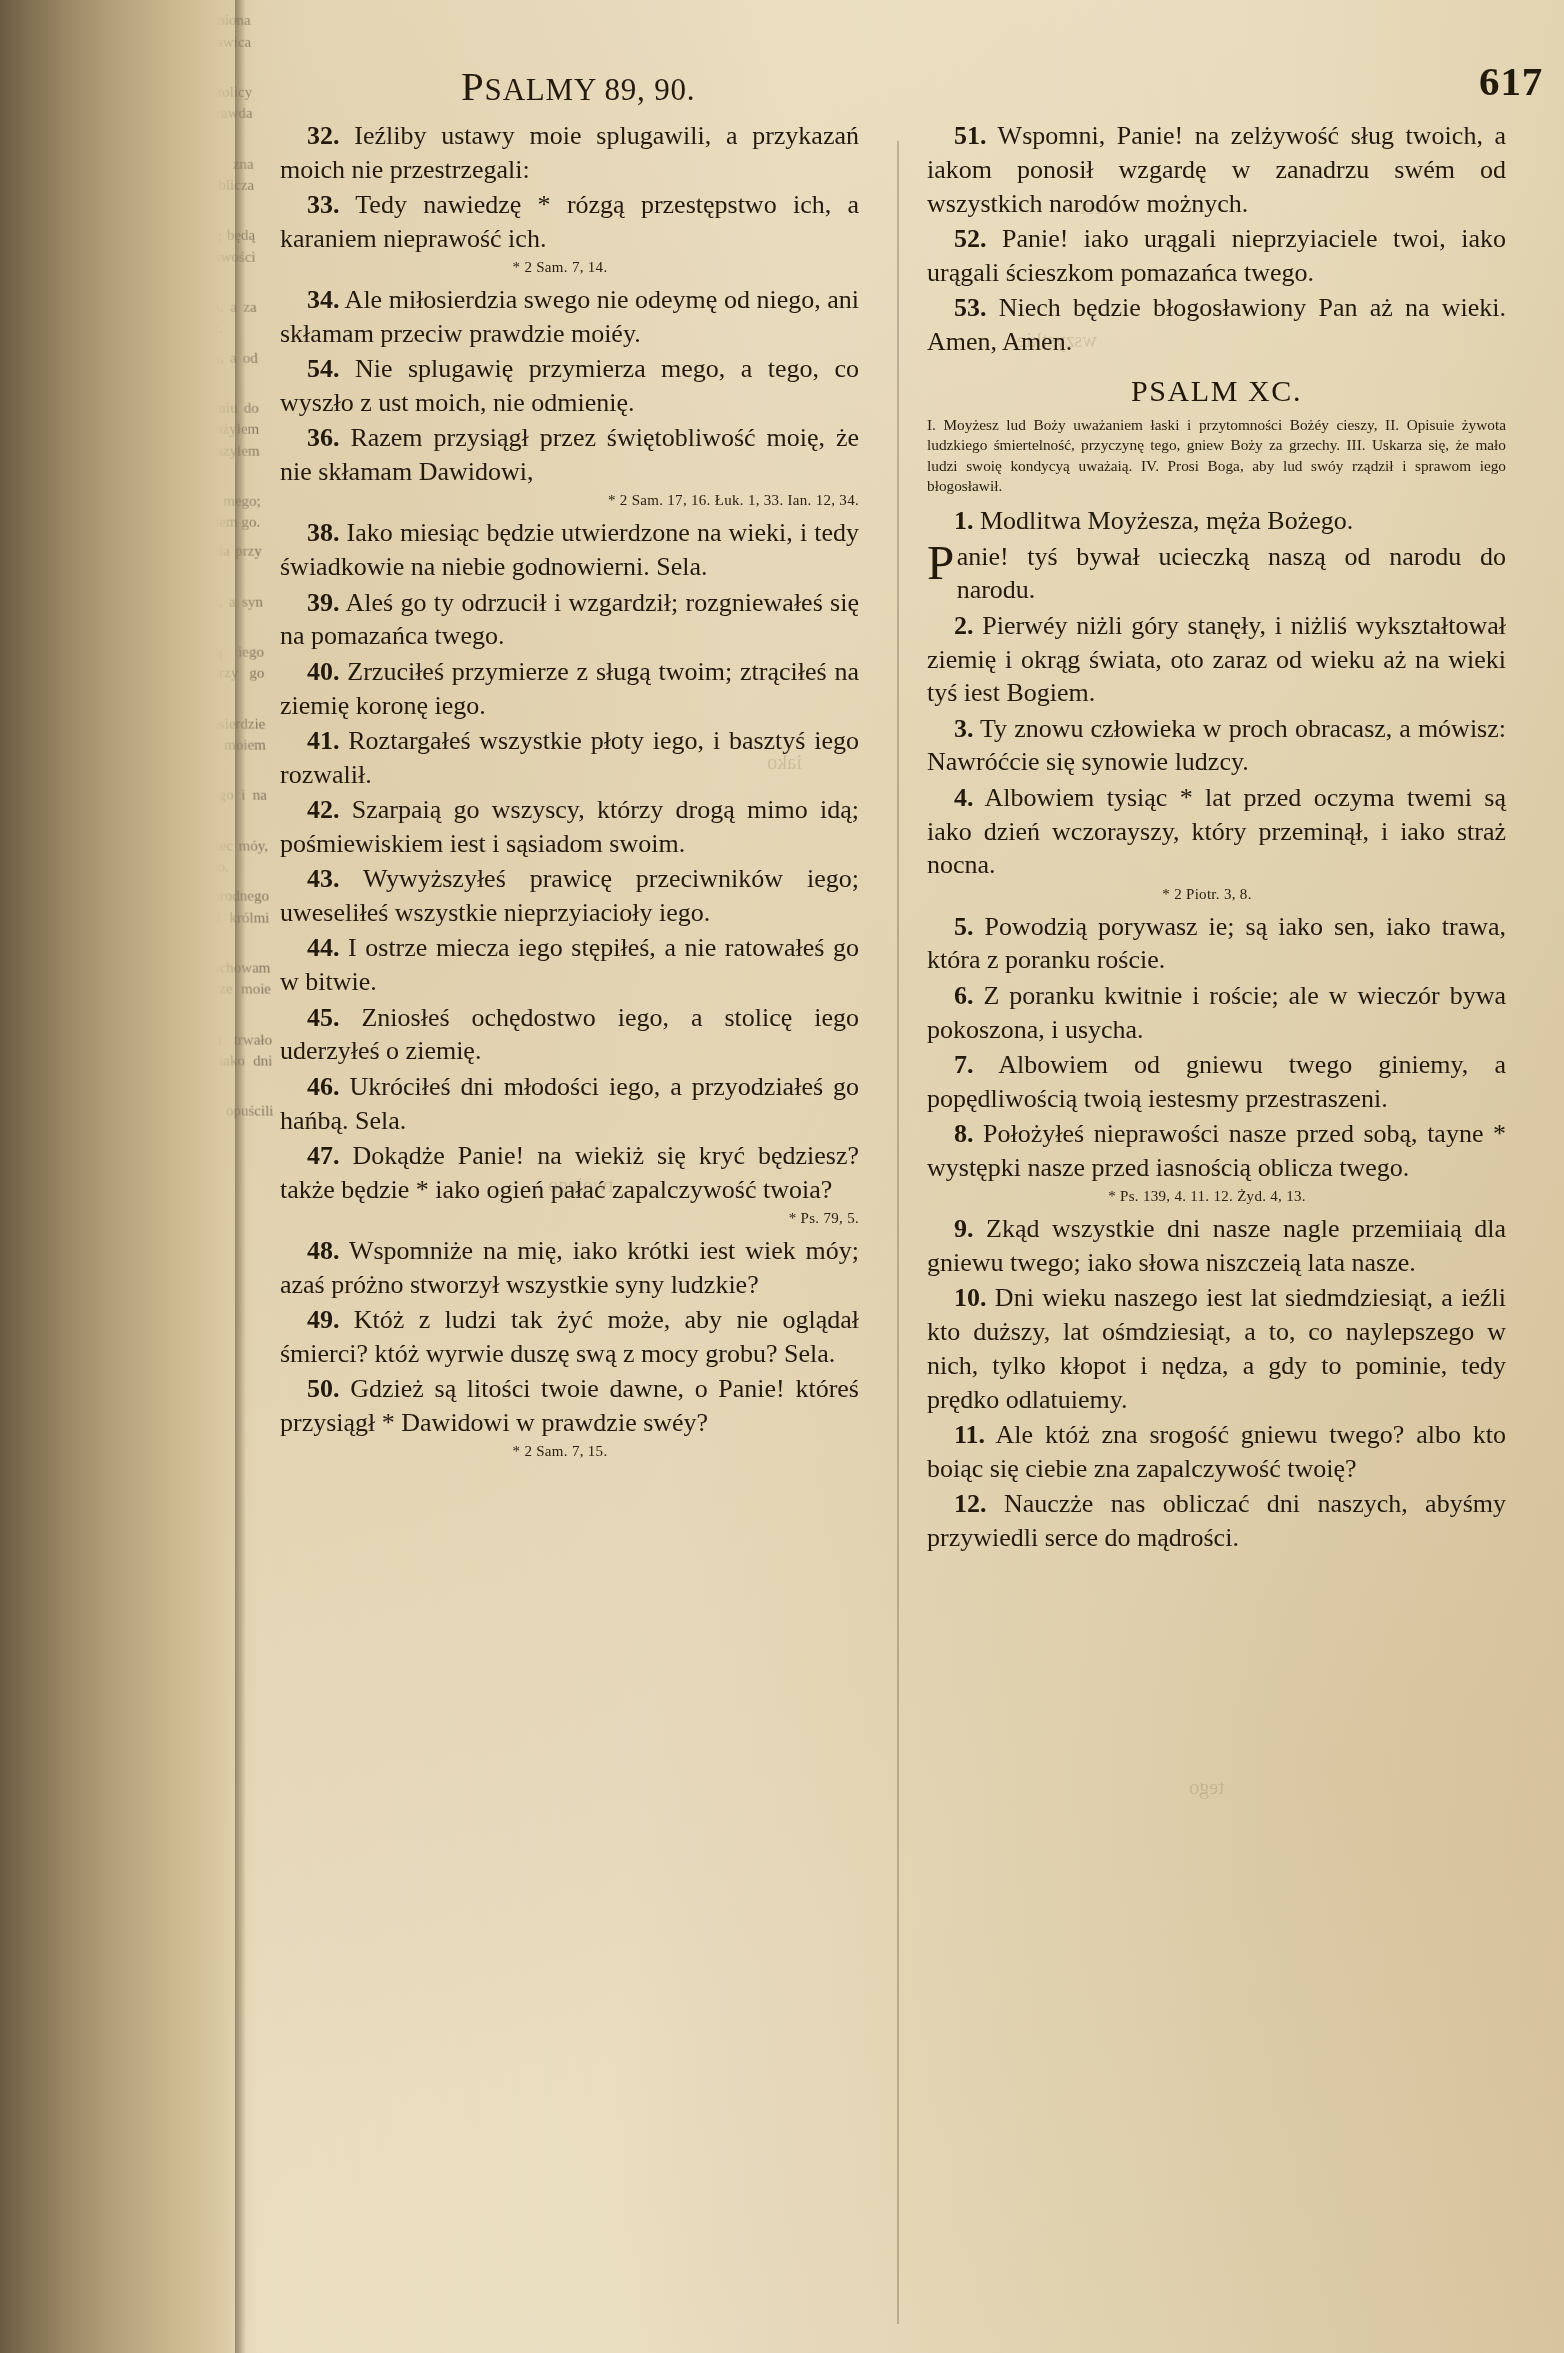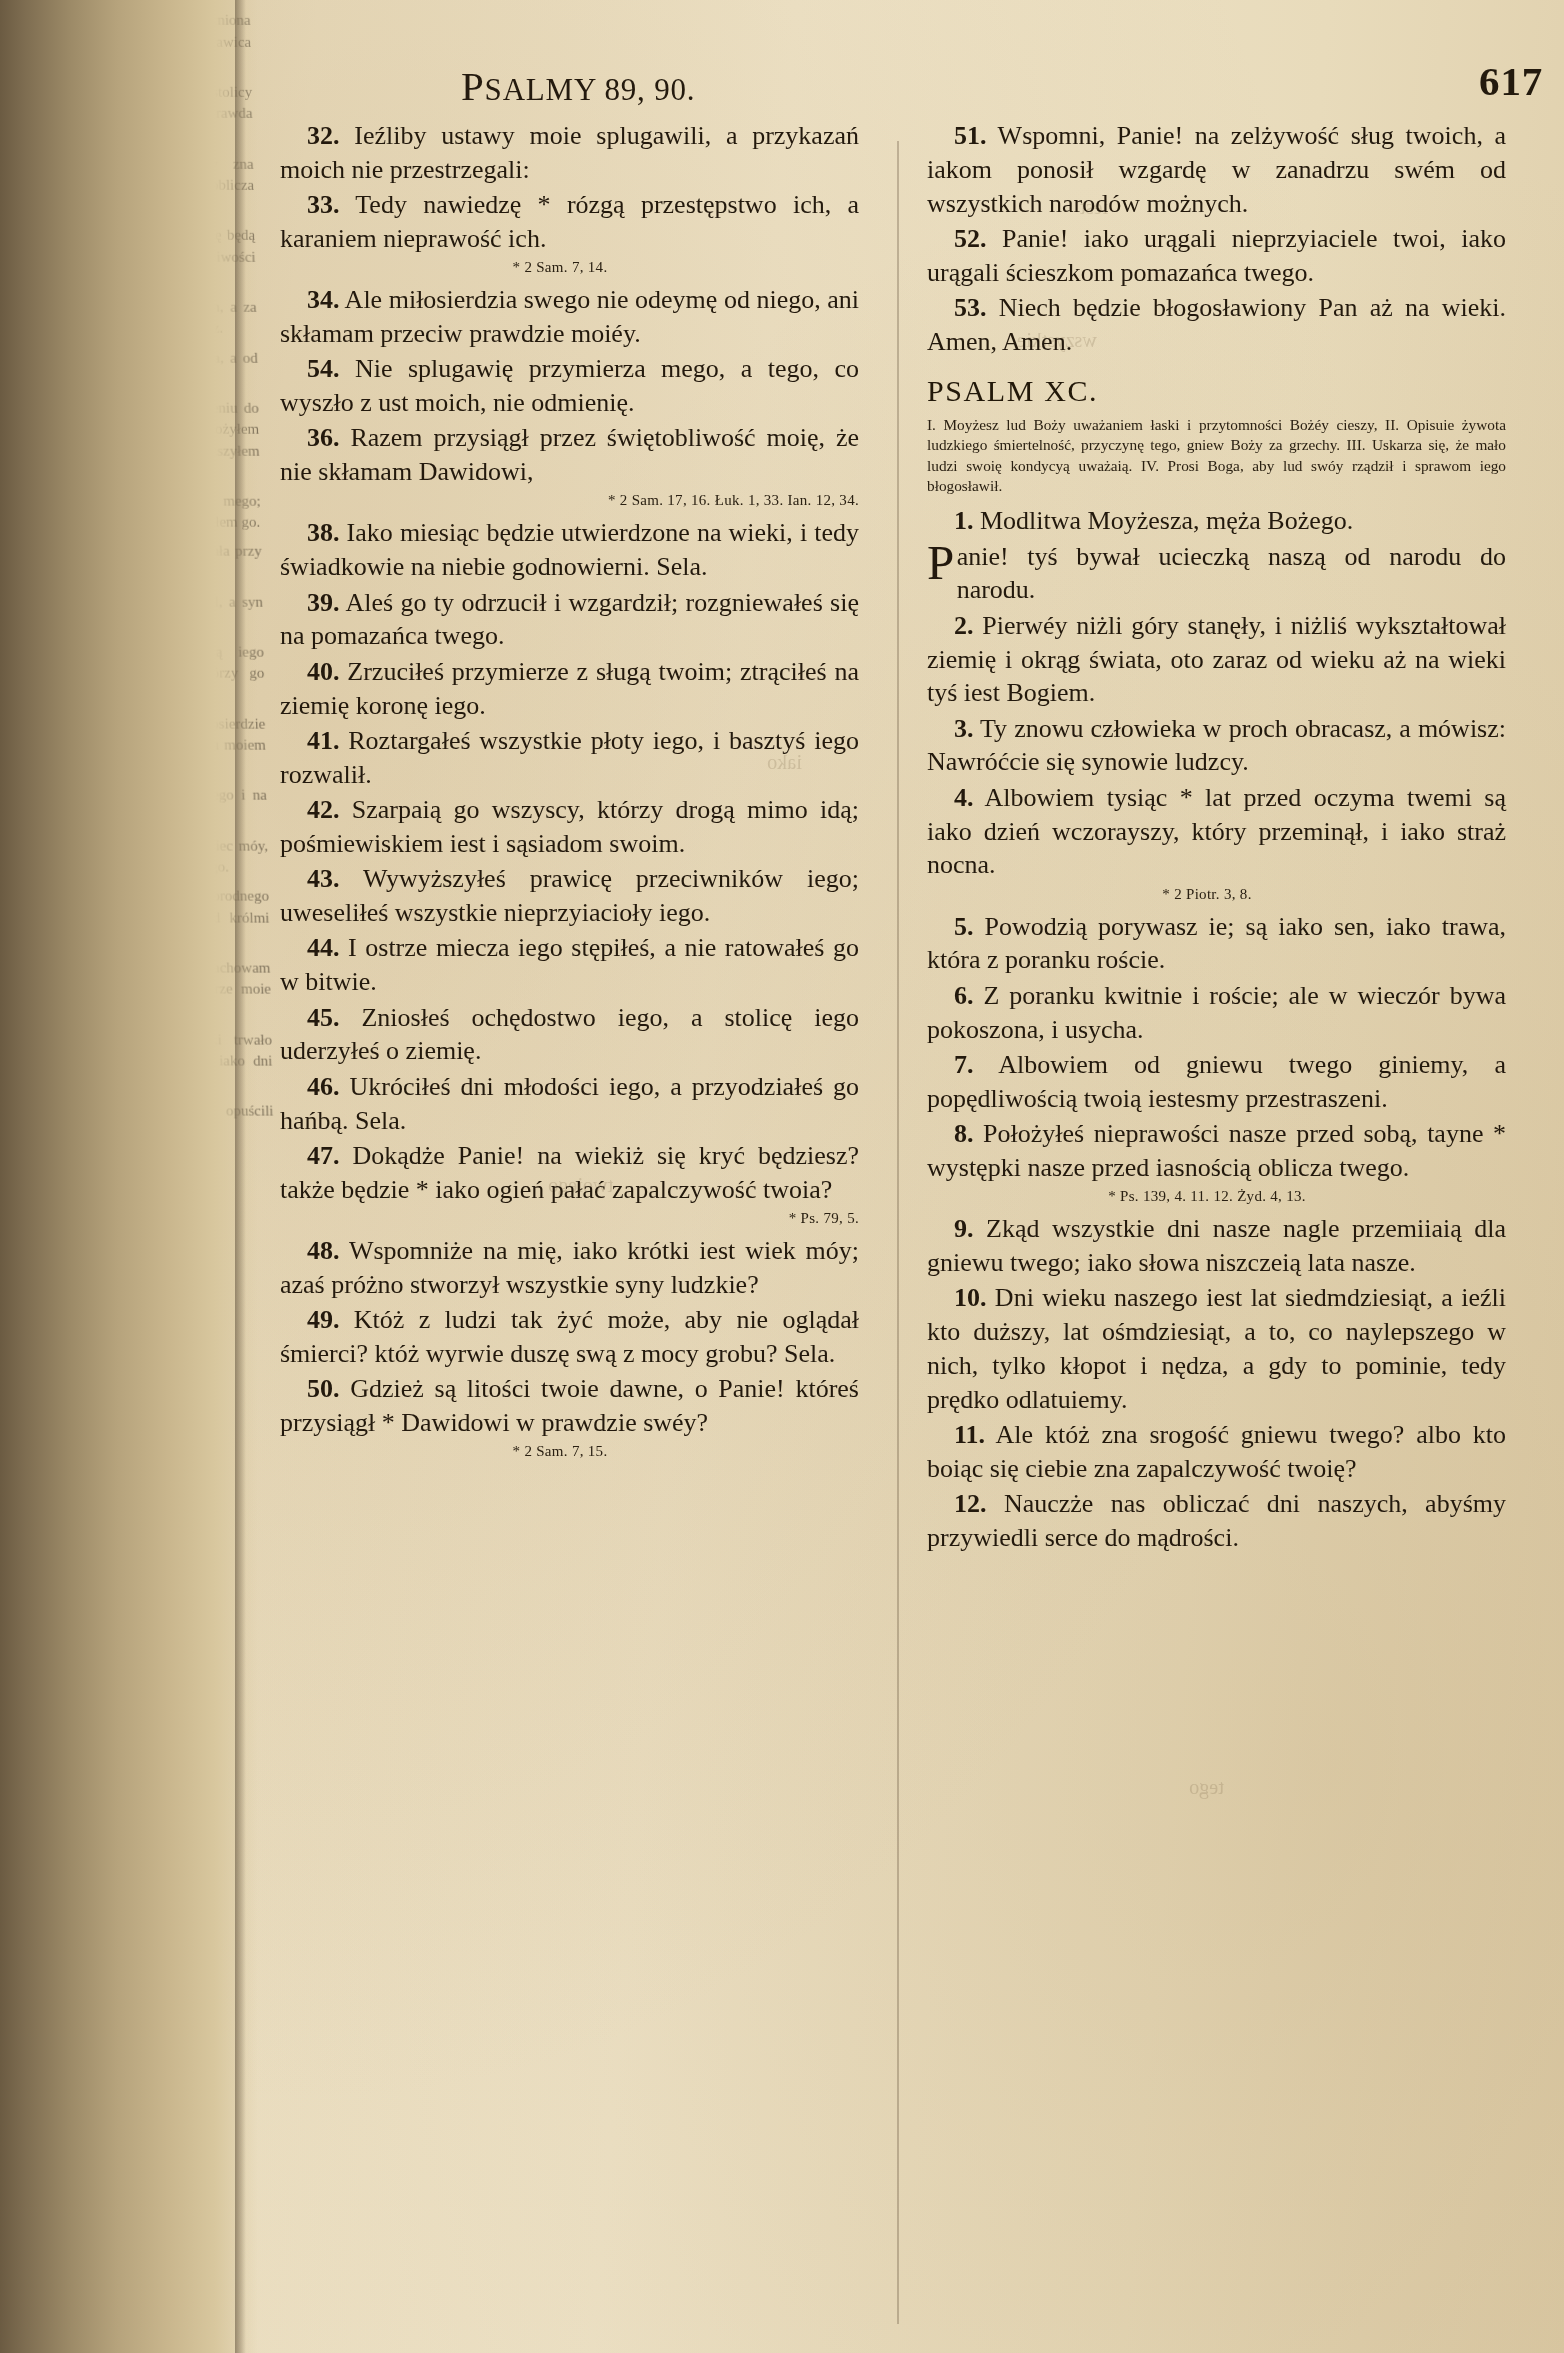--- a/index.html
+++ b/index.html
@@ -144,21 +144,21 @@
   .refline {
     font-size: 15px;
     text-align: right;
     letter-spacing: 0.3px;
     margin: 2.3px 0 5.5px 0;
     color: #2a2012;
   }
   .refline.right { text-align: center; padding-right: 19px; }
 
   .psalm-heading {
-    text-align: left;
+    text-align: center;
     font-size: 30px;
     letter-spacing: 1.6px;
     margin: 12.5px 0 4.7px 0;
     color: #221809;
   }
 
   .argument {
     font-size: 15.3px;
     line-height: 1.33;
     text-align: justify;

